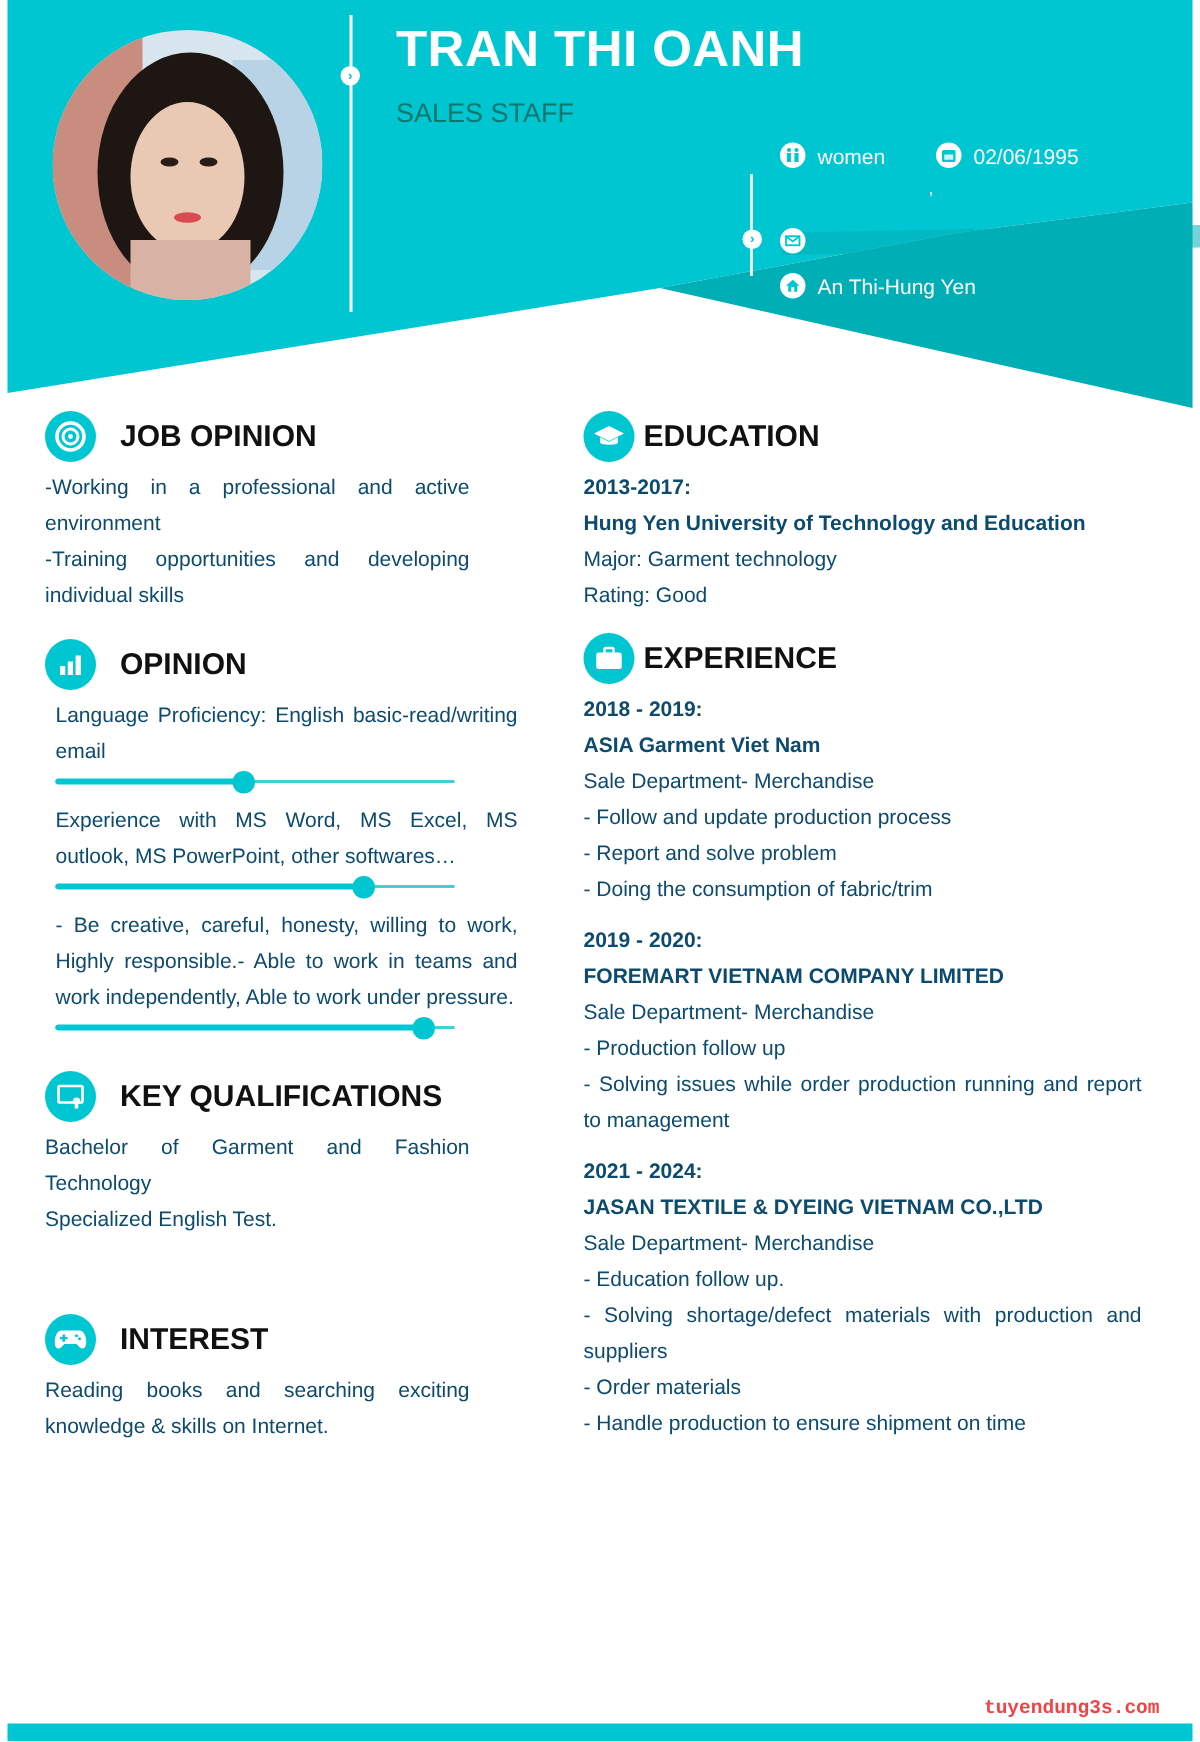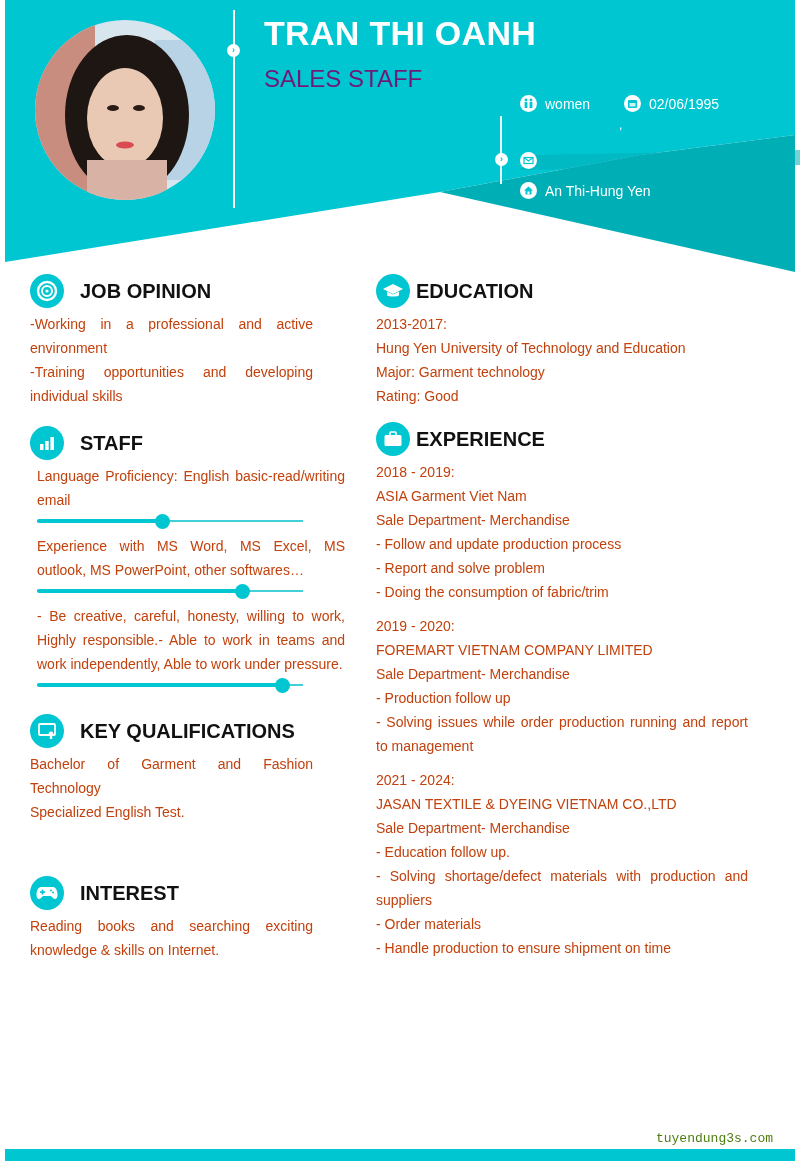--- a/index.html
+++ b/index.html
@@ -12,55 +12,55 @@
   .photo { position: absolute; left: 35px; top: 20px; width: 180px; height: 180px; border-radius: 50%; overflow: hidden; }
   .photo svg { width: 100%; height: 100%; display: block; }
 
   .vline { position: absolute; left: 233px; top: 10px; width: 2px; height: 198px; background: #ffffff; }
   .vdot { position: absolute; width: 13px; height: 13px; border-radius: 50%; background: #ffffff; color: #00c6d2; font-size: 9px; font-weight: bold; line-height: 13px; text-align: center; }
   .vdot.d1 { left: 227px; top: 44px; }
   .vline2 { position: absolute; left: 500px; top: 116px; width: 2px; height: 68px; background: #ffffff; opacity: .9; }
   .vdot.d2 { left: 495px; top: 153px; }
 
   .name { position: absolute; left: 264px; top: 14px; font-size: 34px; font-weight: bold; color: #ffffff; letter-spacing: .3px; }
-  .role { position: absolute; left: 264px; top: 65px; font-size: 24px; color: #701a75; }
+  .role { position: absolute; left: 264px; top: 65px; font-size: 18px; color: #0f766e; }
 
   .info { position: absolute; display: flex; align-items: center; font-size: 14px; color: #ffffff; }
   .info .ic { width: 17px; height: 17px; border-radius: 50%; background: #ffffff; margin-right: 8px; display: flex; align-items: center; justify-content: center; }
   .info.gender { left: 520px; top: 95px; }
   .info.dob { left: 624px; top: 95px; }
   .info.email { left: 520px; top: 152px; }
   .info.address { left: 520px; top: 182px; }
   .faint-mark { position: absolute; color: #fff; font-size: 12px; }
 
   .col { position: absolute; top: 274px; }
   .col.left { left: 30px; width: 315px; }
-  .col.right { left: 376px; width: 372px; }
+  .col.right { left: 389px; width: 372px; }
 
   .sec-head { display: flex; align-items: center; height: 34px; margin-bottom: 4px; }
   .sec-icon { width: 34px; height: 34px; border-radius: 50%; background: #00c6d2; display: flex; align-items: center; justify-content: center; flex: none; }
   .col.left .sec-icon { margin-right: 16px; }
   .col.right .sec-icon { margin-right: 6px; }
   .sec-title { font-size: 20px; font-weight: bold; color: #111; }
 
-  .p { font-size: 14px; line-height: 24px; color: #c2410c; }
+  .p { font-size: 14px; line-height: 24px; color: #0c4a6e; }
   .just { text-align: justify; text-align-last: left; }
-  .b { font-weight: normal; }
+  .b { font-weight: bold; }
 
   .skills-body { padding-left: 7px; width: 315px; }
   .skill { margin-bottom: 6px; }
   .bar { position: relative; width: 266px; height: 14px; margin: 2px 0 6px 0; }
   .bar .track { position: absolute; left: 0; top: 6px; width: 266px; height: 2px; background: #3fd0da; }
   .bar .fill { position: absolute; left: 0; top: 5px; height: 4px; background: #00c6d2; border-radius: 2px; }
   .bar .knob { position: absolute; top: 0; width: 15px; height: 15px; margin-left: -7px; border-radius: 50%; background: #00c6d2; }
 
   .block { margin-bottom: 14px; }
   .exp-entry { margin-bottom: 10px; }
 
-  .watermark { position: absolute; right: 27px; top: 1131px; font-family: "Liberation Mono", "DejaVu Sans Mono", monospace; font-size: 13px; color: #4d7c0f; }
+  .watermark { position: absolute; right: 27px; top: 1131px; font-family: "Liberation Mono", "DejaVu Sans Mono", monospace; font-size: 13px; color: #ef4444; font-weight: bold; }
   .footer-bar { position: absolute; left: 5px; top: 1149px; width: 790px; height: 12px; background: #00c6d2; }
 </style>
 </head>
 <body>
 
 <div class="header">
   <svg class="bg" width="800" height="280" viewBox="0 0 800 280">
     <polygon points="5,0 795,0 795,135 640,155 440,192 5,262" fill="#00c6d2"></polygon>
     <polygon points="440,192 640,155 795,135 795,272" fill="#00aeb6"></polygon>
     <polygon points="530,155 800,150 800,165 520,170" fill="#00aeb6" opacity="0.55"></polygon>
@@ -148,21 +148,21 @@
 
   <section class="block" style="margin-top:18px">
     <div class="sec-head">
       <span class="sec-icon">
         <svg width="18" height="18" viewBox="0 0 18 18">
             <rect x="2" y="10" width="3.5" height="6" fill="#fff"></rect>
             <rect x="7.2" y="7" width="3.5" height="9" fill="#fff"></rect>
             <rect x="12.4" y="3" width="3.5" height="13" fill="#fff"></rect>
           </svg>
       </span>
-      <span class="sec-title">STAFF</span>
+      <span class="sec-title">OPINION</span>
     </div>
     <div class="skills-body">
       <div class="skill">
         <div class="p just">Language Proficiency: English basic-read/writing email</div>
         <div class="bar">
           <div class="track"></div>
             <div class="fill" style="width:47%"></div>
             <div class="knob" style="left:47%"></div>
         </div>
       </div>

